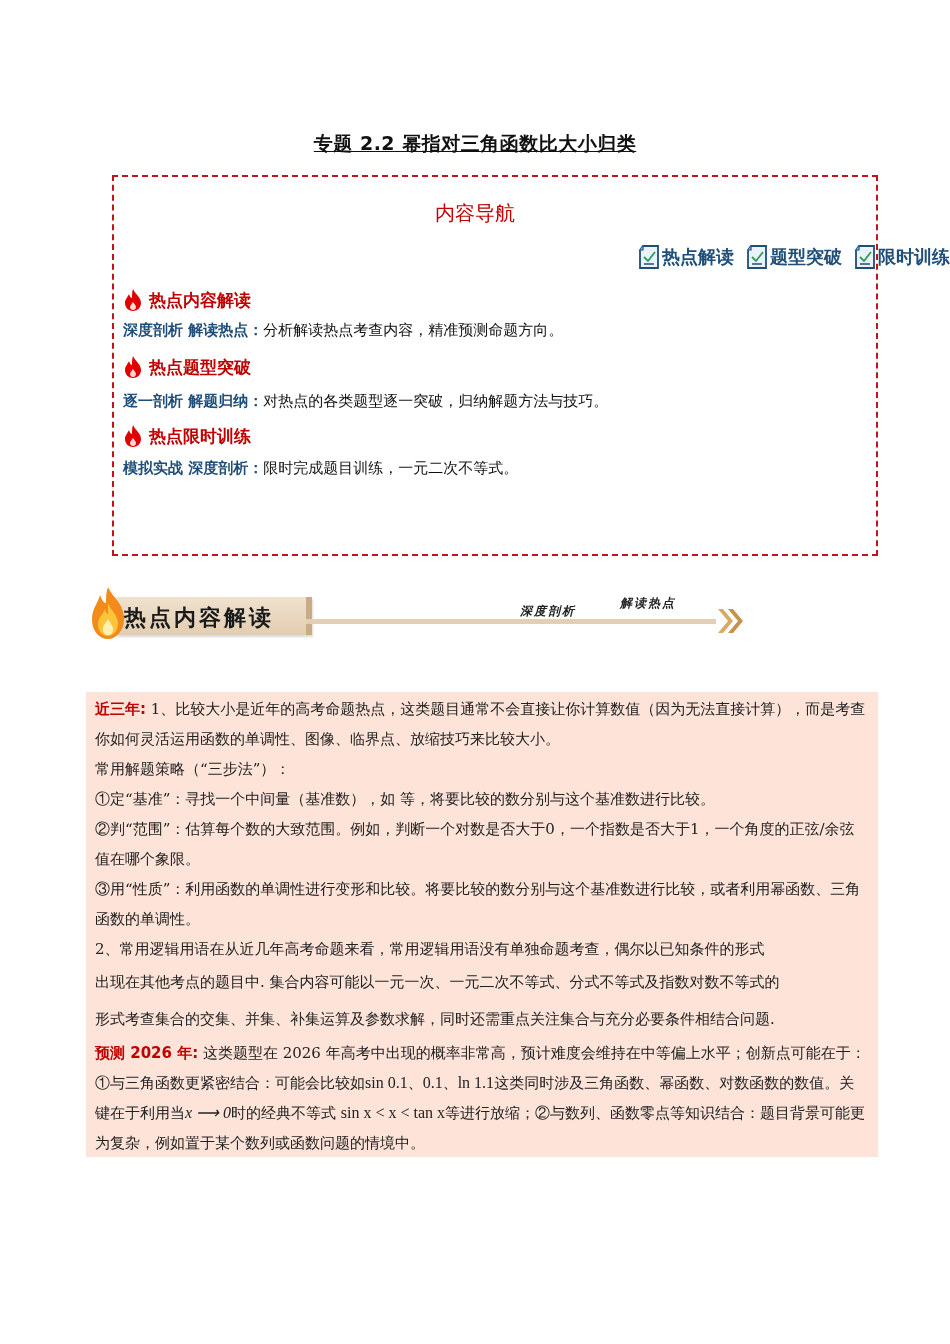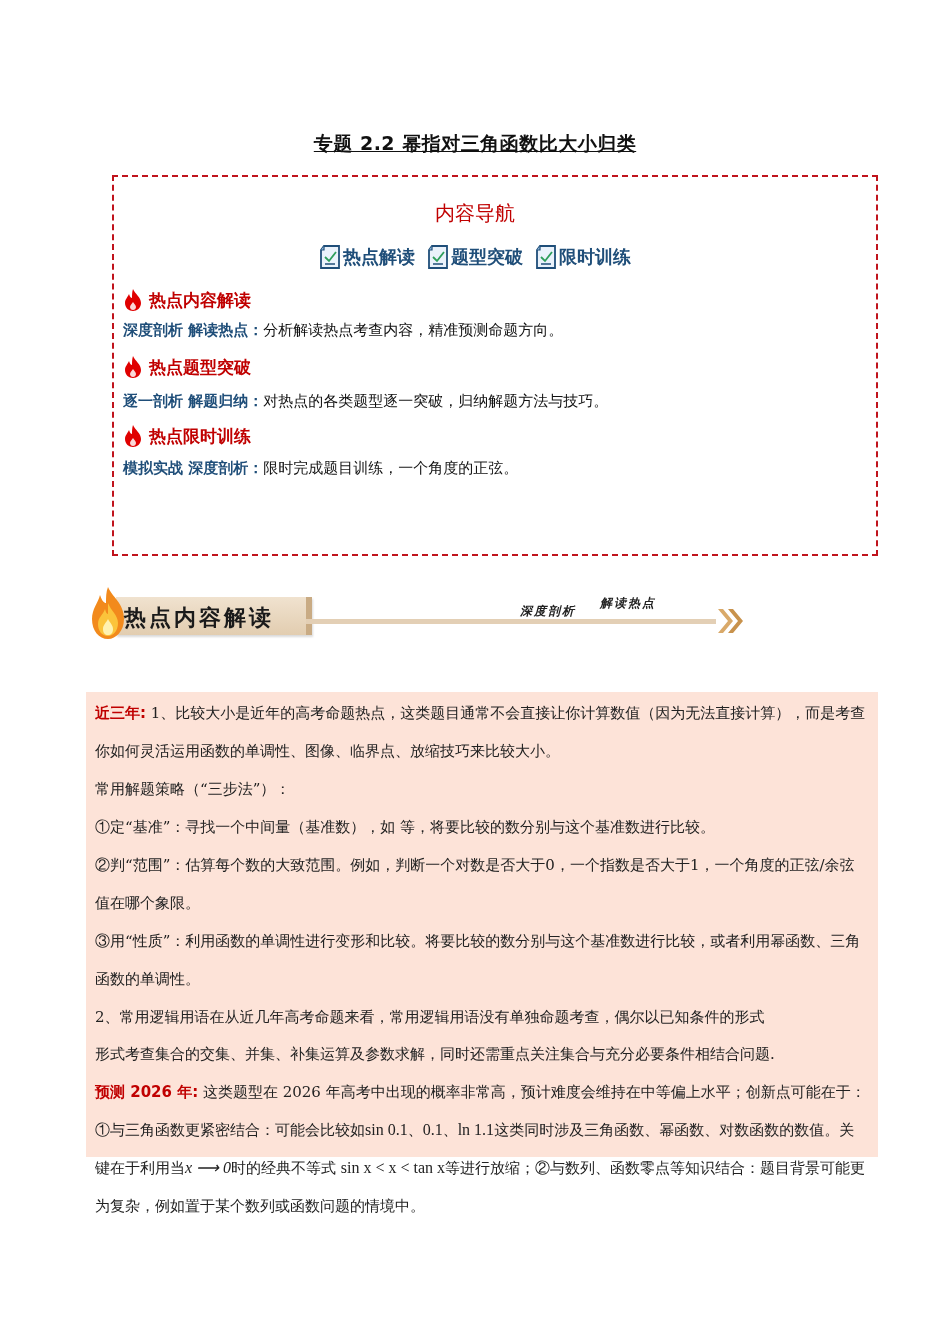--- a/index.html
+++ b/index.html
@@ -9,21 +9,21 @@
   .page-title { position: absolute; top: 131px; left: 0; width: 950px; text-align: center;
     font-size: 19px; font-weight: bold; color: #111; letter-spacing: 0.5px; text-decoration: underline; }
 
   .nav-box { position: absolute; left: 112px; top: 175px; width: 766px; height: 381px;
     box-sizing: border-box; border: 2px dashed #c0131c; }
 
   .nav-title { position: absolute; top: 200px; left: 0; width: 950px; text-align: center;
     font-size: 20px; font-weight: normal; color: #c00000; }
 
   .nav-tabs { position: absolute; top: 245px; left: 0; width: 950px; display: flex;
-    justify-content: center; gap: 12px; }
+    justify-content: flex-end; gap: 12px; }
   .nav-tab { display: flex; align-items: center; font-size: 18px; font-weight: bold; color: #1f4e79; cursor: pointer; }
   .check-icon { width: 22px; height: 24px; margin-right: 2px; display: inline-block; }
 
   .sec { position: absolute; left: 123px; }
   .sec-head { display: flex; align-items: center; font-size: 17px; font-weight: bold; color: #c00000; }
   .flame-icon { width: 20px; height: 24px; margin-right: 6px; display: inline-block; }
   .sec-desc { font-size: 15px; color: #111; margin-top: 0; }
   .sec-desc .lbl { color: #1f4e79; font-weight: bold; }
 
   .banner { position: absolute; left: 88px; top: 585px; width: 660px; height: 56px; }
@@ -32,21 +32,21 @@
   .banner-title { position: absolute; left: 36px; top: 18px; font-size: 22px; font-weight: bold; color: #1a1a1a;
     font-family: "DejaVu Serif", serif; letter-spacing: 3px; }
   .banner-line { position: absolute; left: 218px; top: 34px; width: 410px; height: 5px; background: #e3cfb5; }
   .banner-sub { position: absolute; top: 10px; font-size: 12px; font-weight: bold; color: #222; font-family: "DejaVu Serif", serif; font-style: italic; letter-spacing: 2px; }
   .banner-fire { position: absolute; left: 0; top: 0; width: 40px; height: 56px; }
   .banner-arrow { position: absolute; left: 628px; top: 20px; width: 30px; height: 32px; }
 
   .content-box { position: absolute; left: 86px; top: 692px; width: 792px; height: 465px; background: #fde3d8;
     box-sizing: border-box; padding: 2px 10px 0 9px; font-family: "DejaVu Serif", "Liberation Serif", serif;
     font-size: 15px; color: #222; }
-  .content-box p { margin: 0; line-height: 38px; }
+  .content-box p { margin: 0; line-height: 30px; }
   .content-box .kw { color: #c00000; font-weight: bold; font-family: "DejaVu Sans", sans-serif; }
   .content-box p.tall { line-height: 37px; }
   .math { font-family: "Liberation Serif", serif; font-size: 16px; }
 </style>
 </head>
 <body>
 
 <div class="page-title">专题 2.2 幂指对三角函数比大小归类</div>
 
 <div class="nav-box"></div>
@@ -110,43 +110,44 @@
 
 <div class="sec" style="top:424px;">
   <div class="sec-head">
     <svg class="flame-icon" viewBox="0 0 20 24">
       <path d="M10 1 C12 6 18 9 18 15 C18 20 14 23 10 23 C6 23 2 20 2 15 C2 11 5 9 6 6 C7 9 8 10 9 10 C9 7 9 4 10 1 Z" fill="#e00000"></path>
       <path d="M10 14 C11 16 13 17 13 19 C13 21 11.5 22 10 22 C8.5 22 7 21 7 19 C7 17 9 16 10 14 Z" fill="#ffffff" opacity="0.85"></path>
     </svg>
     <span>热点限时训练</span>
   </div>
   <div class="sec-desc" style="margin-top:11px;">
-    <span class="lbl">模拟实战 深度剖析：</span><span>限时完成题目训练，一个角度的正弦。</span>
+    <span class="lbl">模拟实战 深度剖析：</span><span>限时完成题目训练，一元二次不等式。</span>
   </div>
 </div>
 
 <div class="banner">
   <div class="banner-scroll"></div>
   <div class="banner-line"></div>
   <svg class="banner-fire" viewBox="0 0 40 56">
     <path d="M20 2 C24 12 36 18 36 34 C36 46 28 54 20 54 C11 54 4 46 4 34 C4 24 10 18 12 10 C14 16 16 18 18 18 C18 12 18 7 20 2 Z" fill="#f28a1c"></path>
     <path d="M20 18 C23 26 30 30 30 38 C30 46 25 51 20 51 C14 51 10 46 10 39 C10 32 15 30 17 24 C18 28 19 29 20 29 Z" fill="#fbc43b"></path>
     <path d="M20 34 C22 38 25 40 25 44 C25 48 23 50 20 50 C17 50 15 48 15 44 C15 40 18 38 20 34 Z" fill="#fff2b0"></path>
   </svg>
   <div class="banner-title">热点内容解读</div>
   <div class="banner-sub" style="left:432px;margin-top:8px;">深度剖析</div>
-  <div class="banner-sub" style="left:512px;">解读热点</div>
+  <div class="banner-sub" style="left:532px;">解读热点</div>
   <svg class="banner-arrow" viewBox="0 0 30 32">
     <path d="M2 4 L12 16 L2 28 L7 28 L17 16 L7 4 Z" fill="#d9a969"></path>
     <path d="M12 4 L22 16 L12 28 L17 28 L27 16 L17 4 Z" fill="#c8924c"></path>
   </svg>
 </div>
 
 <div class="content-box">
   <p><span class="kw">近三年:</span><span> 1、比较大小是近年的高考命题热点，这类题目通常不会直接让你计算数值（因为无法直接计算），而是考查你如何灵活运用函数的单调性、图像、临界点、放缩技巧来比较大小。</span></p>
   <p>常用解题策略（“三步法”）：</p>
   <p>①定“基准”：寻找一个中间量（基准数），如 等，将要比较的数分别与这个基准数进行比较。</p>
   <p>②判“范围”：估算每个数的大致范围。例如，判断一个对数是否大于0，一个指数是否大于1，一个角度的正弦/余弦值在哪个象限。</p>
   <p>③用“性质”：利用函数的单调性进行变形和比较。将要比较的数分别与这个基准数进行比较，或者利用幂函数、三角函数的单调性。</p>
   <p>2、常用逻辑用语在从近几年高考命题来看，常用逻辑用语没有单独命题考查，偶尔以已知条件的形式</p>
+  <p class="tall">出现在其他考点的题目中. 集合内容可能以一元一次、一元二次不等式、分式不等式及指数对数不等式的</p>
   <p class="tall">形式考查集合的交集、并集、补集运算及参数求解，同时还需重点关注集合与充分必要条件相结合问题.</p>
   <p><span class="kw">预测 2026 年:</span><span> 这类题型在 2026 年高考中出现的概率非常高，预计难度会维持在中等偏上水平；创新点可能在于：①与三角函数更紧密结合：可能会比较如</span><span class="math">sin 0.1</span><span>、</span><span class="math">0.1</span><span>、</span><span class="math">ln 1.1</span><span>这类同时涉及三角函数、幂函数、对数函数的数值。关键在于利用当</span><span class="math" style="font-style:italic;">x ⟶ 0</span><span>时的经典不等式 </span><span class="math">sin x &lt; x &lt; tan x</span><span>等进行放缩；②与数列、函数零点等知识结合：题目背景可能更为复杂，例如置于某个数列或函数问题的情境中。</span></p>
 </div>
 
 </body></html>

